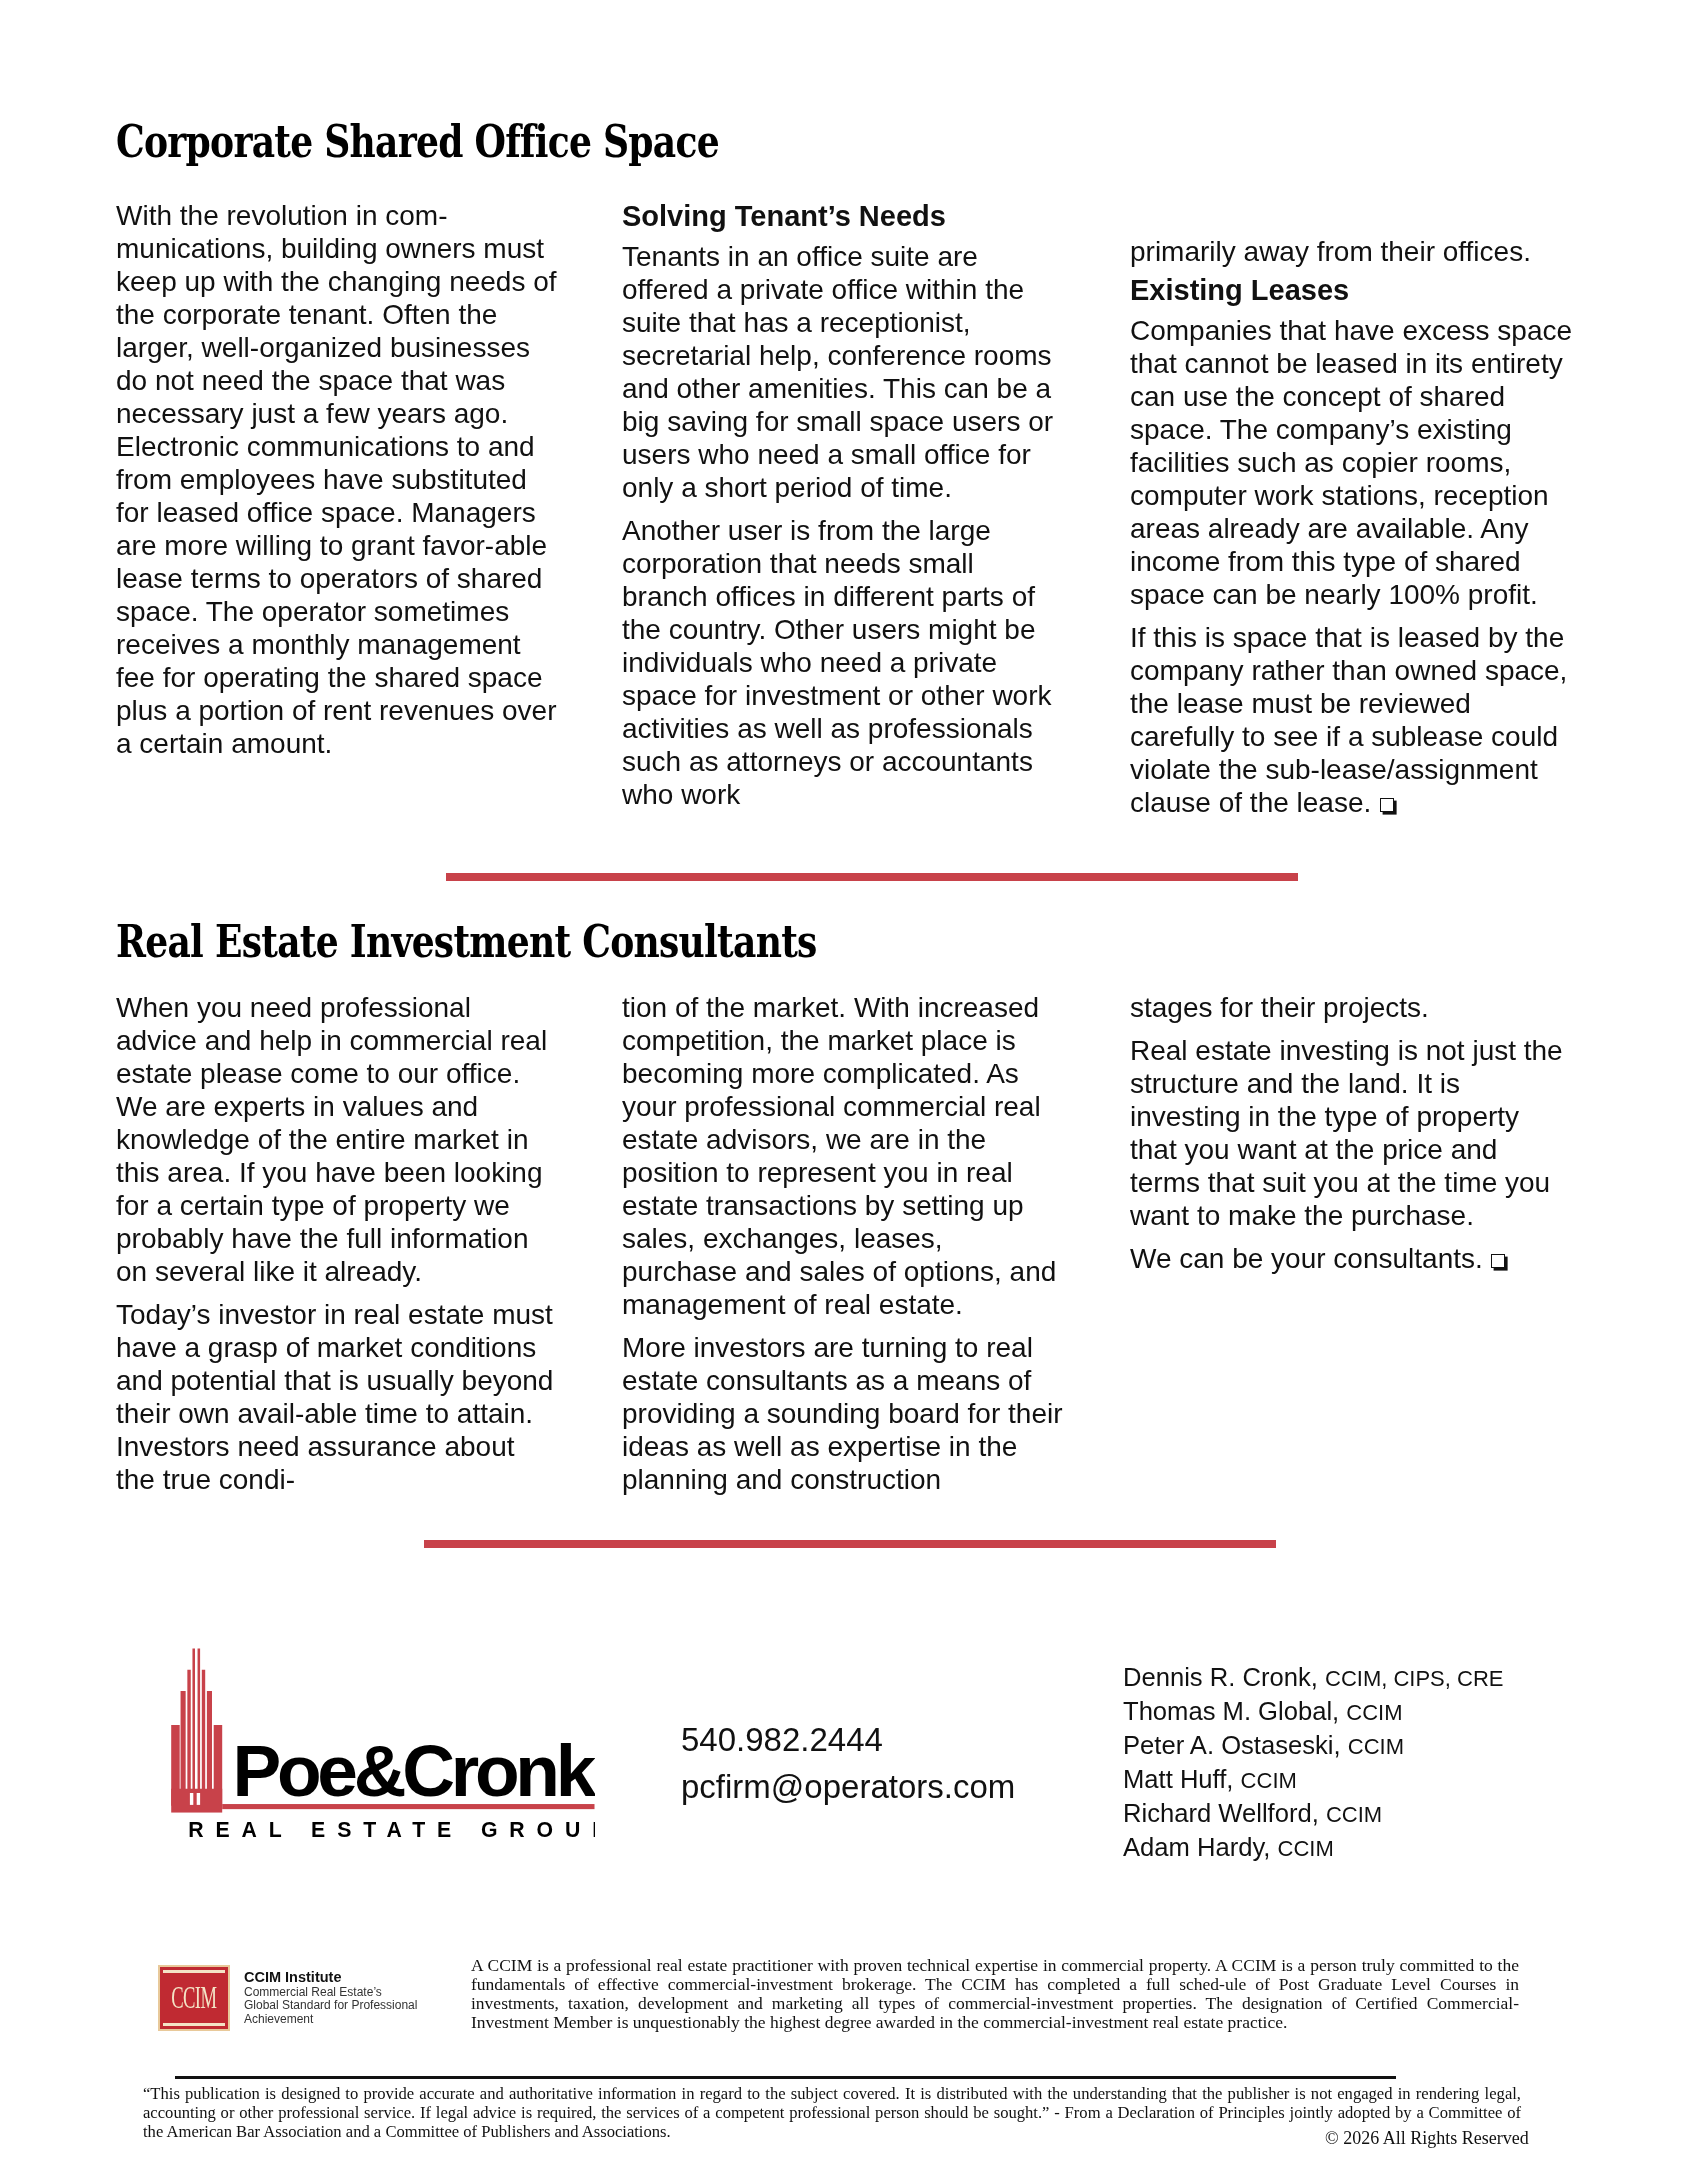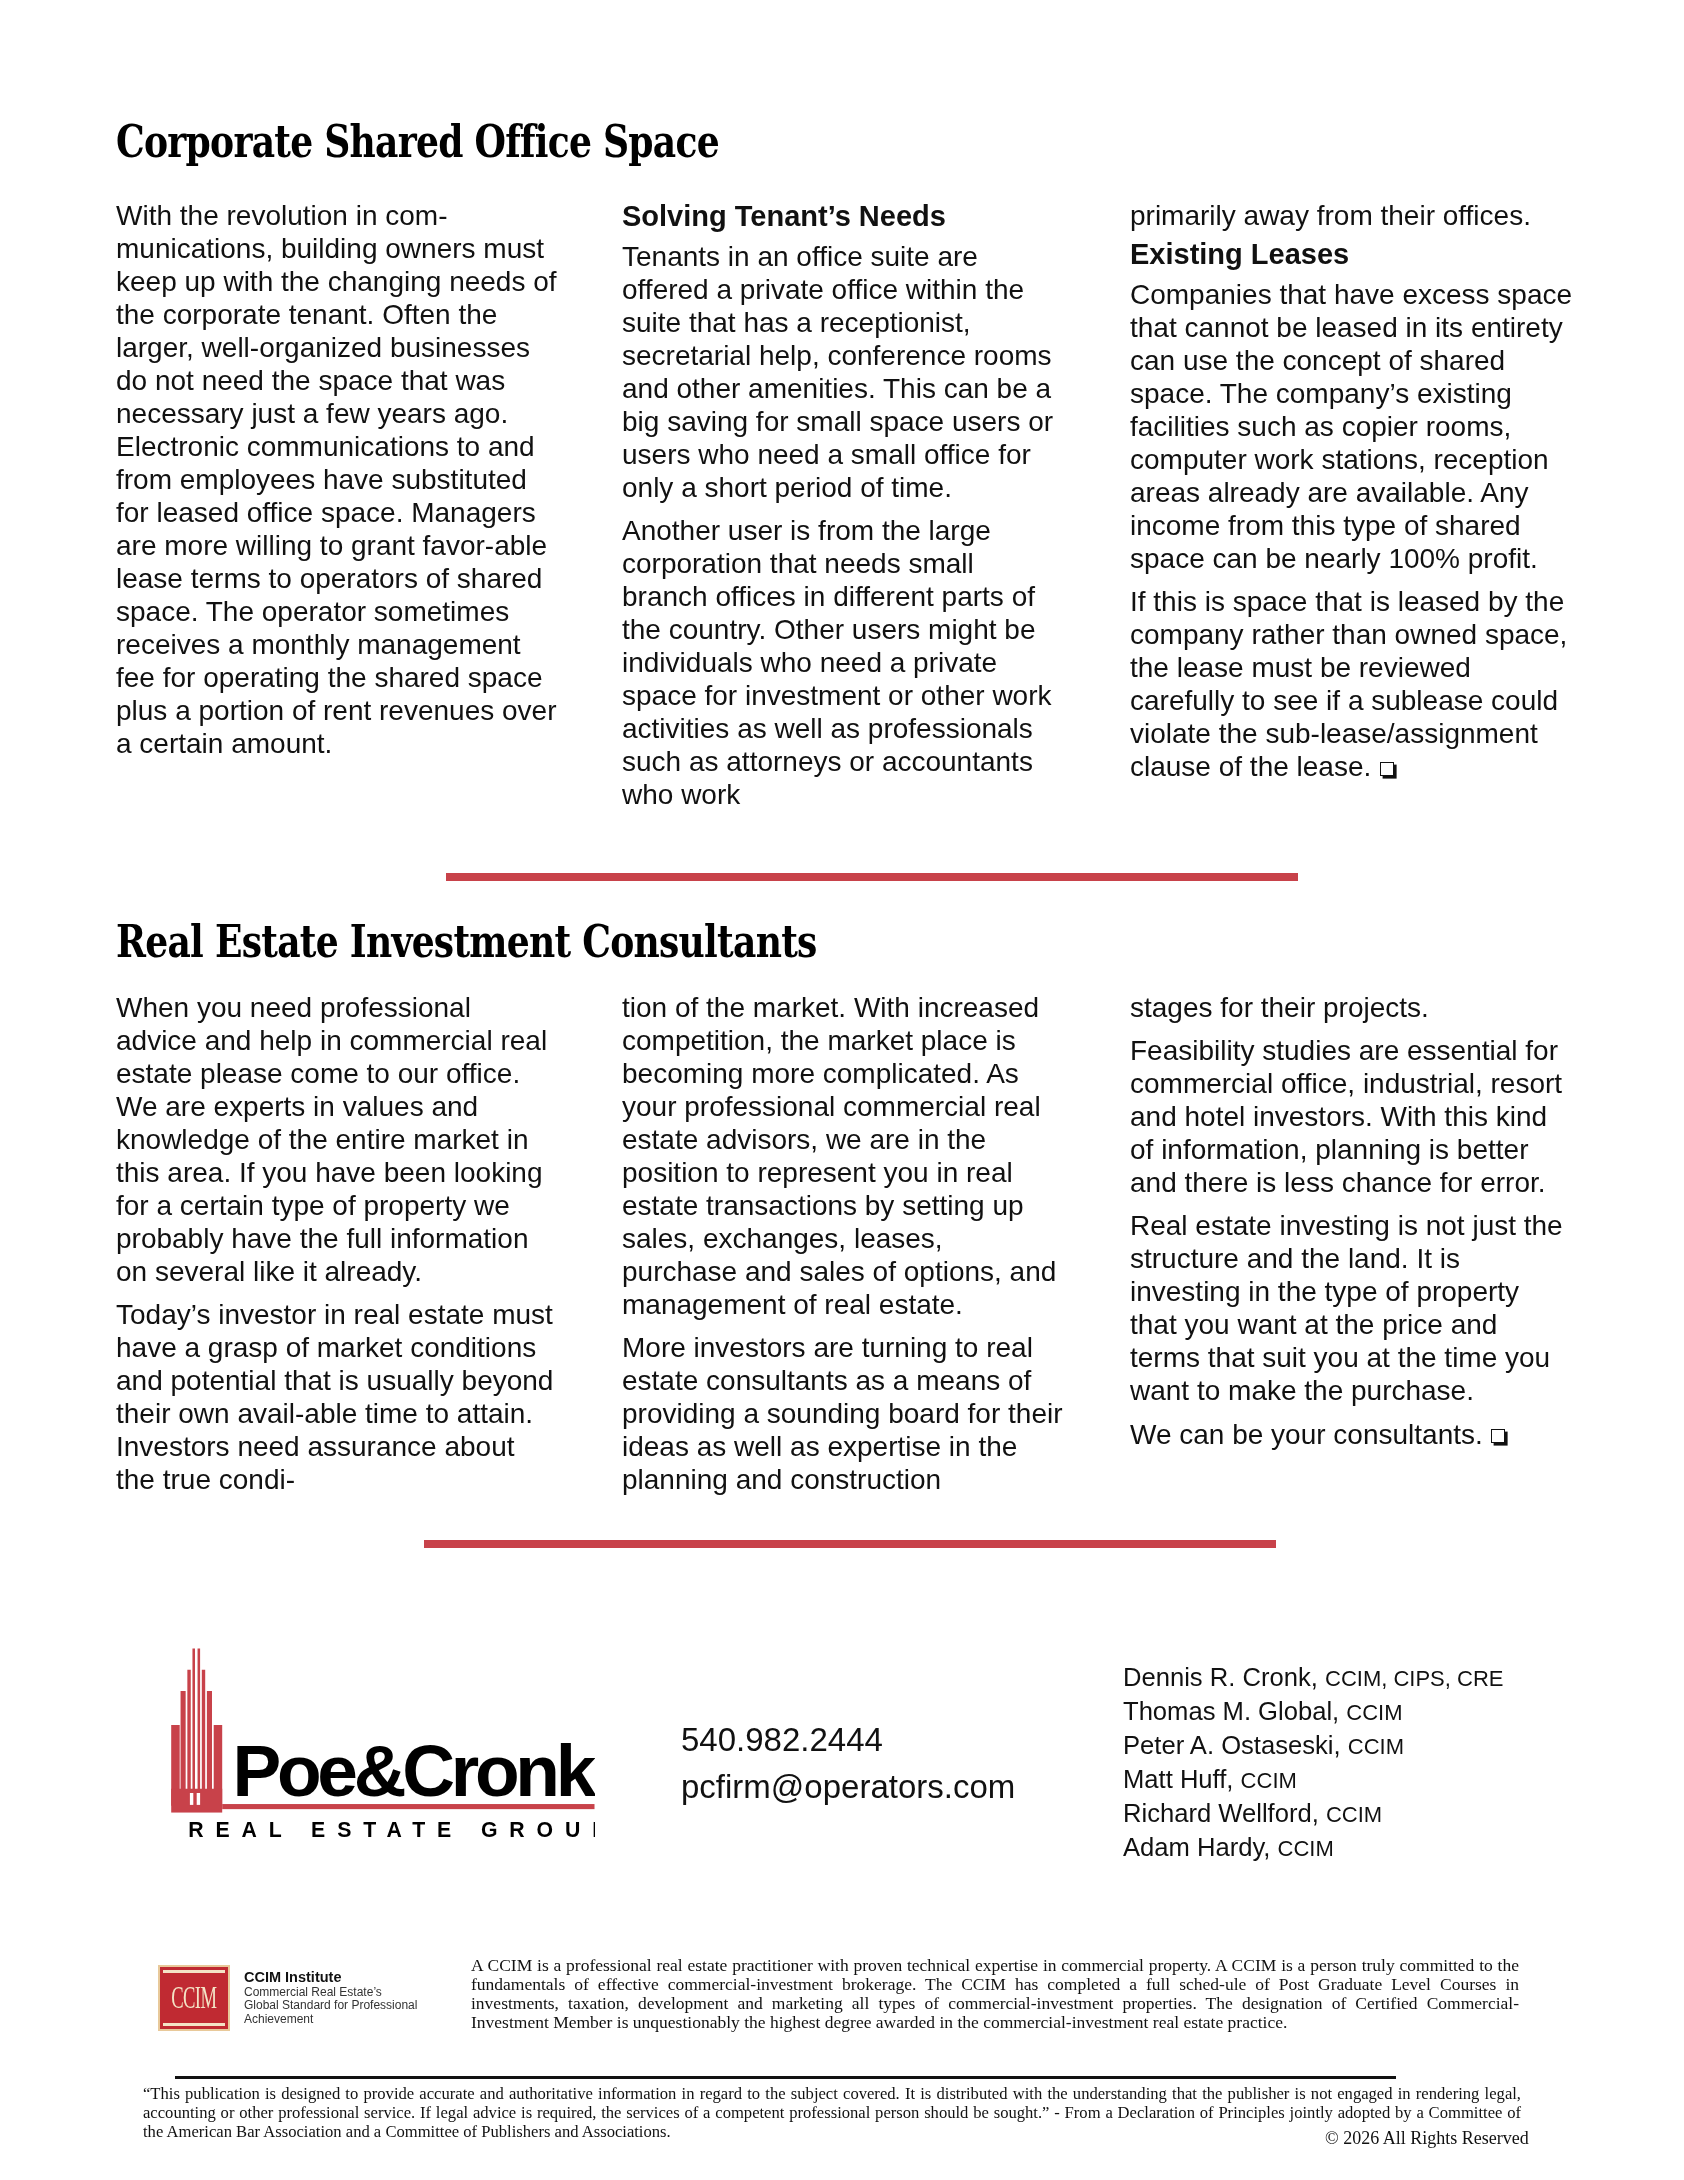--- a/index.html
+++ b/index.html
@@ -42,42 +42,41 @@
 <h1 class="title" style="top:116px;">Corporate Shared Office Space</h1>
 <div class="cols sans" style="top:199px;">
   <div class="col" style="left:0;">
     <p>With the revolution in com-munications, building owners must keep up with the changing needs of the corporate tenant. Often the larger, well-organized businesses do not need the space that was necessary just a few years ago. Electronic communications to and from employees have substituted for leased office space. Managers are more willing to grant favor-able lease terms to operators of shared space. The operator sometimes receives a monthly management fee for operating the shared space plus a portion of rent revenues over a certain amount.</p>
   </div>
   <div class="col" style="left:506px;">
     <h3>Solving Tenant’s Needs</h3>
     <p>Tenants in an office suite are offered a private office within the suite that has a receptionist, secretarial help, conference rooms and other amenities. This can be a big saving for small space users or users who need a small office for only a short period of time.</p>
     <p>Another user is from the large corporation that needs small branch offices in different parts of the country. Other users might be individuals who need a private space for investment or other work activities as well as professionals such as attorneys or accountants who work</p>
   </div>
-  <div class="col" style="left:1014px;">
+  <div class="col" style="left:1014px;margin-top:36px;">
     <p style="margin-bottom:5.1px;">primarily away from their offices.</p>
     <h3>Existing Leases</h3>
     <p>Companies that have excess space that cannot be leased in its entirety can use the concept of shared space. The company’s existing facilities such as copier rooms, computer work stations, reception areas already are available. Any income from this type of shared space can be nearly 100% profit.</p>
     <p><span>If this is space that is leased by the company rather than owned space, the lease must be reviewed carefully to see if a sublease could violate the sub-lease/assignment clause of the lease.</span><span class="endmark"></span></p>
   </div>
 </div>
 <div class="rule" style="left:446px; top:873px; width:852px;"></div>
 
 <h1 class="title" style="top:916px;">Real Estate Investment Consultants</h1>
 <div class="cols sans" style="top:991px;">
   <div class="col" style="left:0;">
     <p>When you need professional advice and help in commercial real estate please come to our office. We are experts in values and knowledge of the entire market in this area. If you have been looking for a certain type of property we probably have the full information on several like it already.</p>
     <p>Today’s investor in real estate must have a grasp of market conditions and potential that is usually beyond their own avail-able time to attain. Investors need assurance about the true condi-</p>
   </div>
   <div class="col" style="left:506px;">
     <p>tion of the market. With increased competition, the market place is becoming more complicated. As your professional commercial real estate advisors, we are in the position to represent you in real estate transactions by setting up sales, exchanges, leases, purchase and sales of options, and management of real estate.</p>
     <p>More investors are turning to real estate consultants as a means of providing a sounding board for their ideas as well as expertise in the planning and construction</p>
   </div>
   <div class="col" style="left:1014px;">
     <p>stages for their projects.</p>
-    <p>Feasibility studies are essential for commercial office, industrial, resort and hotel investors. With this kind of information, planning is better and there is less chance for error.</p>
     <p>Real estate investing is not just the structure and the land. It is investing in the type of property that you want at the price and terms that suit you at the time you want to make the purchase.</p>
     <p><span>We can be your consultants.</span><span class="endmark"></span></p>
   </div>
 </div>
 <div class="rule" style="left:424px; top:1540px; width:852px;"></div>
 
 <div class="logo">
   <svg width="426" height="204" viewBox="0 0 500 240">
     <g fill="#c8424a">
       <rect x="2" y="100" width="10" height="95"></rect>

